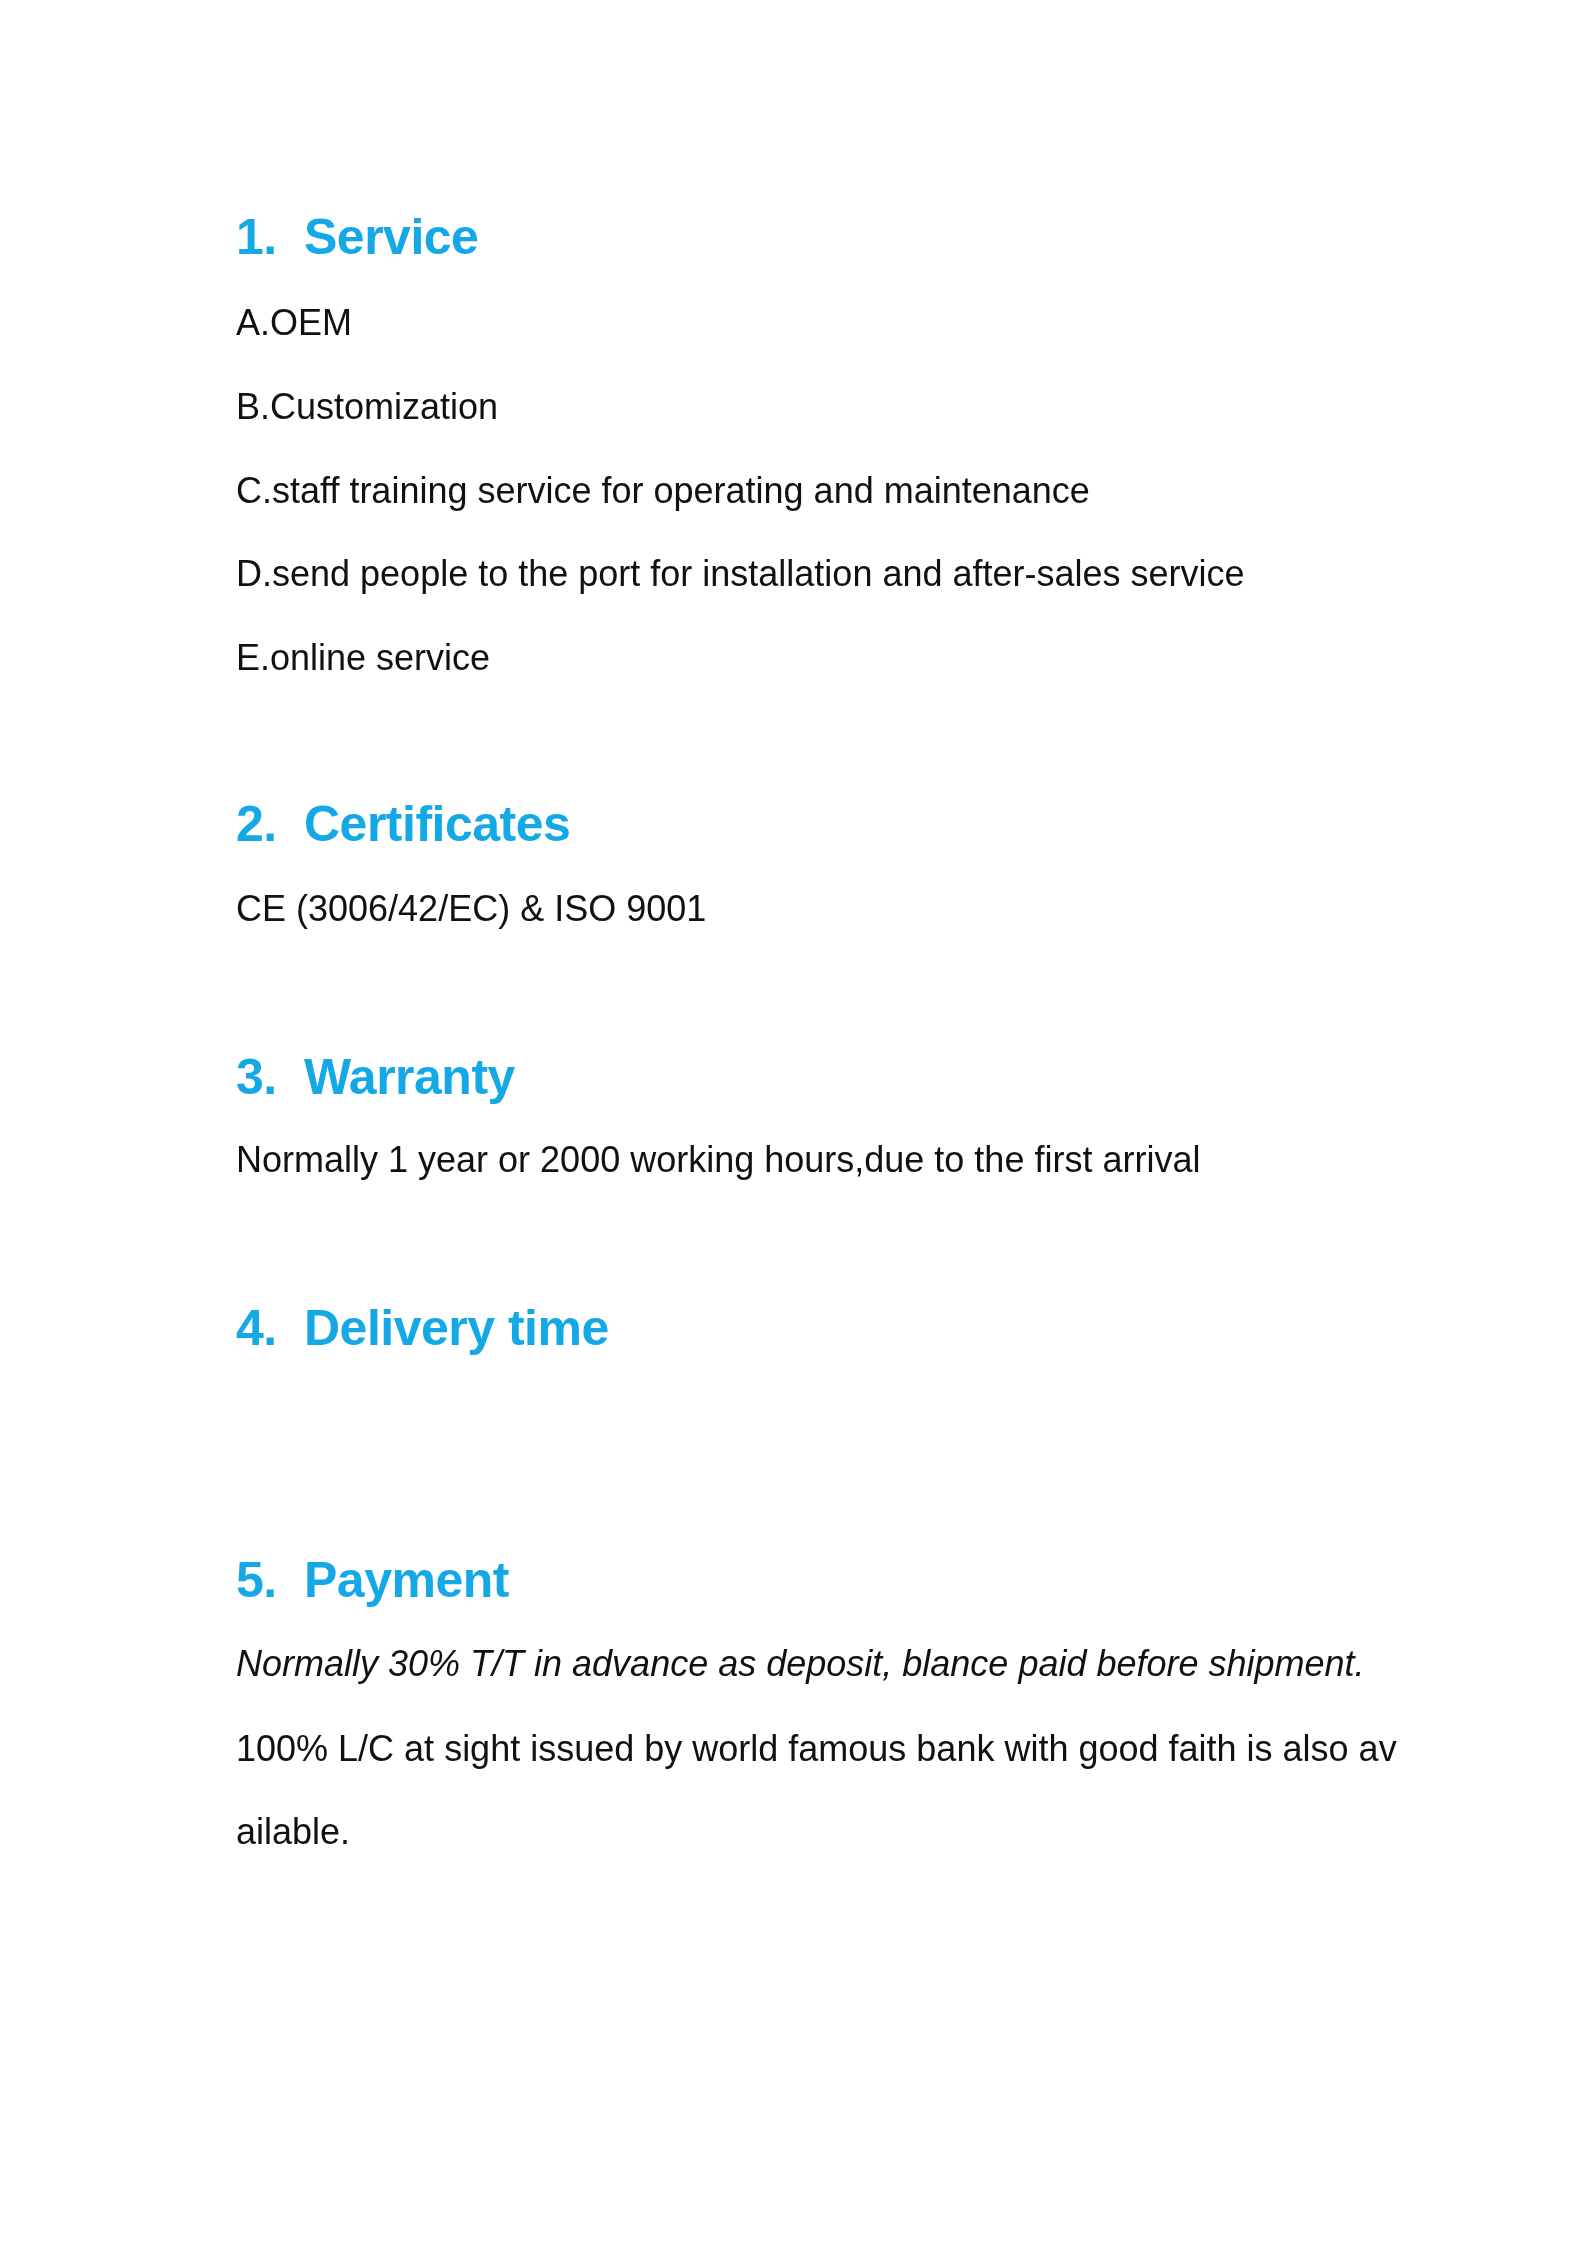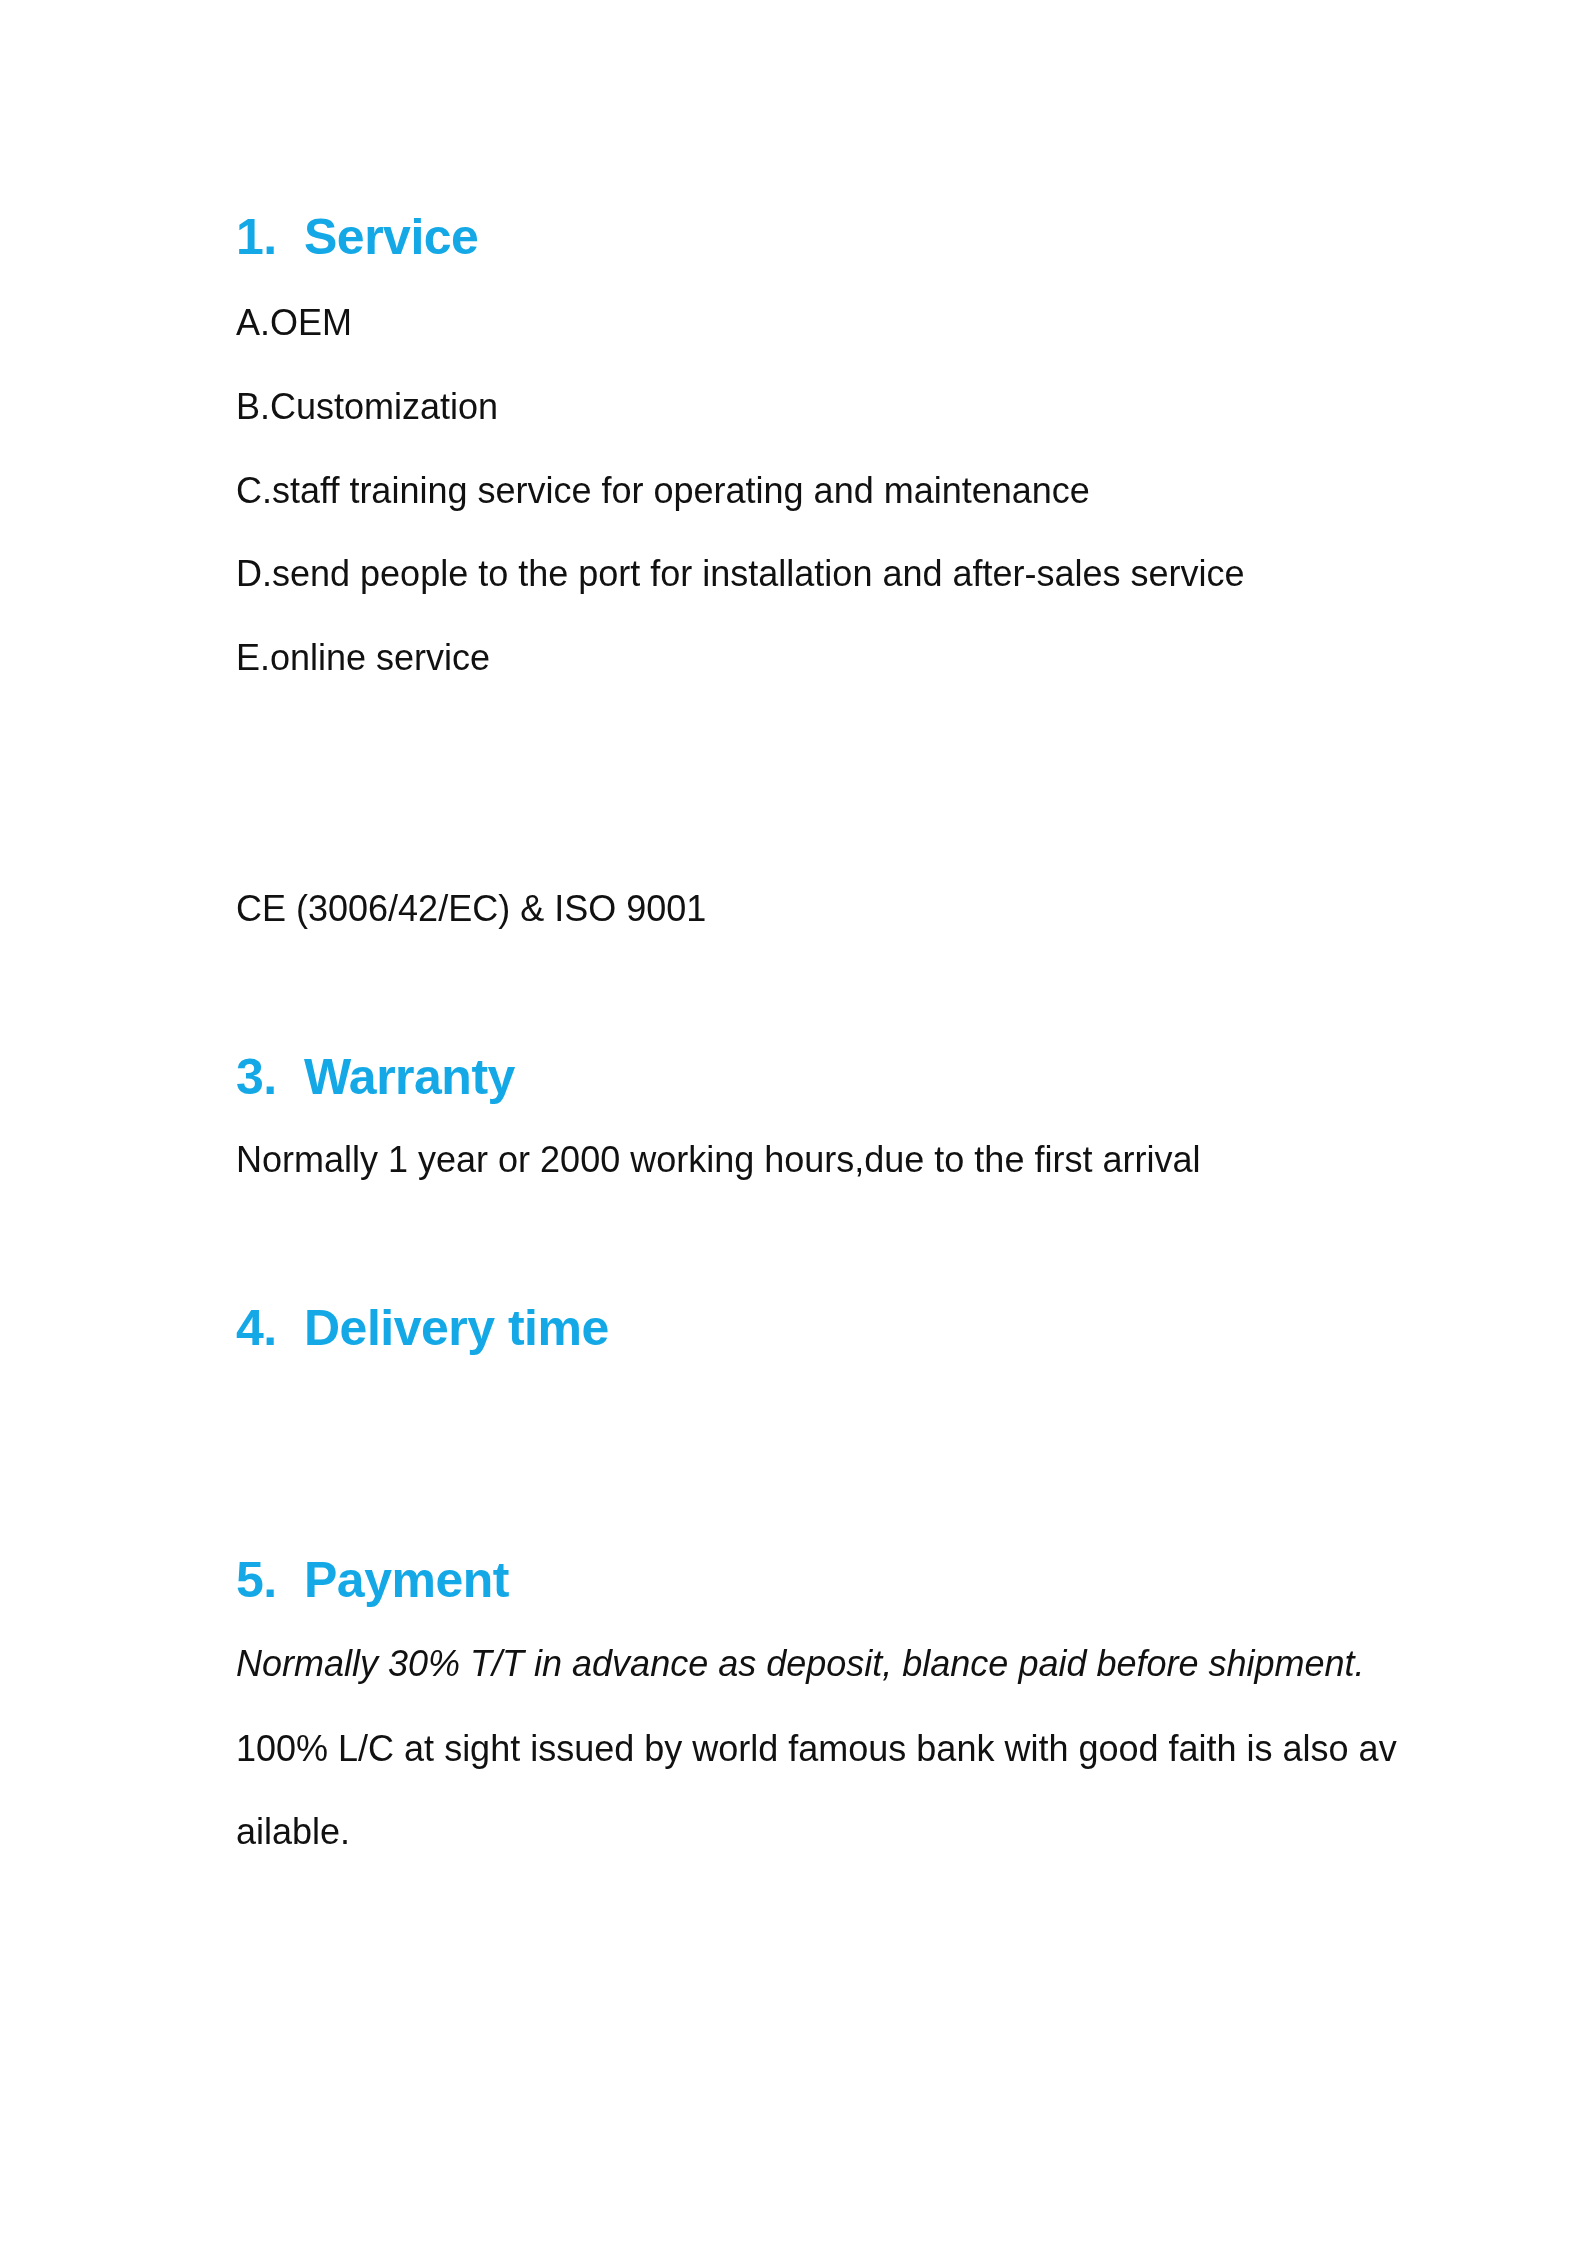--- a/index.html
+++ b/index.html
@@ -17,20 +17,23 @@
 
   <div class="h" style="top:212px;">
     <span class="num">1.</span><span>Service</span>
   </div>
   <div class="t" style="top:305px;">A.OEM</div>
   <div class="t" style="top:389px;">B.Customization</div>
   <div class="t" style="top:473px;">C.staff training service for operating and maintenance</div>
   <div class="t" style="top:556px;">D.send people to the port for installation and after-sales service</div>
   <div class="t" style="top:640px;">E.online service</div>
 
+  <div class="h" style="top:799px;">
+    <span class="num">2.</span><span>Certificates</span>
+  </div>
   <div class="t" style="top:891px;">CE (3006/42/EC) &amp; ISO 9001</div>
 
   <div class="h" style="top:1052px;">
     <span class="num">3.</span><span>Warranty</span>
   </div>
   <div class="t" style="top:1142px;">Normally 1 year or 2000 working hours,due to the first arrival</div>
 
   <div class="h" style="top:1303px;">
     <span class="num">4.</span><span>Delivery time</span>
   </div>

